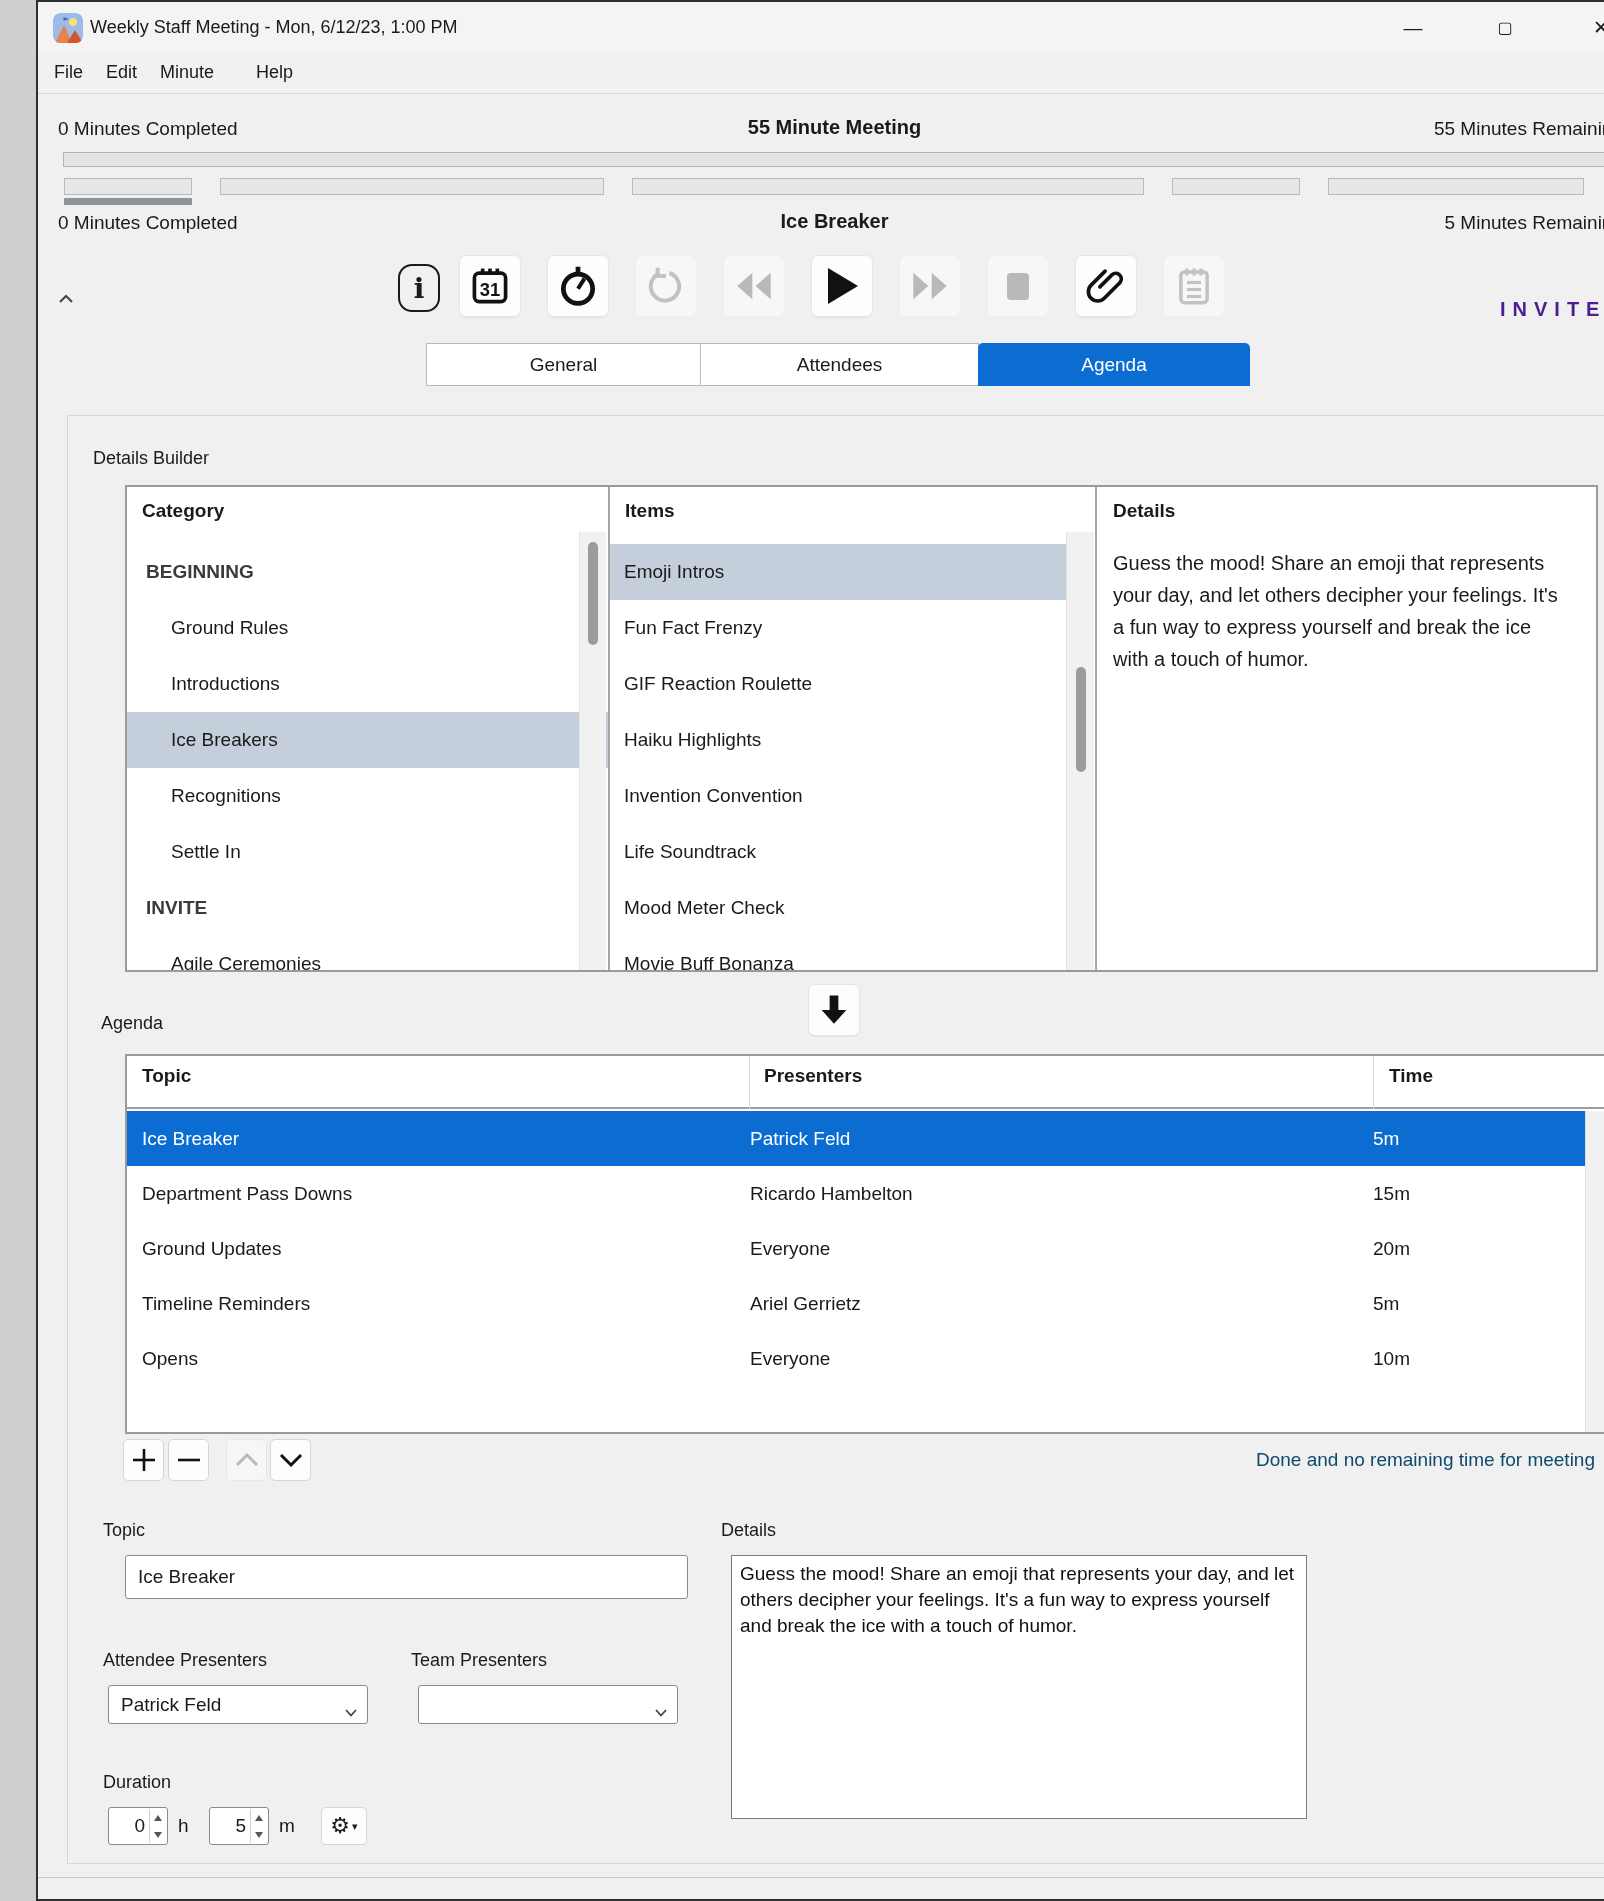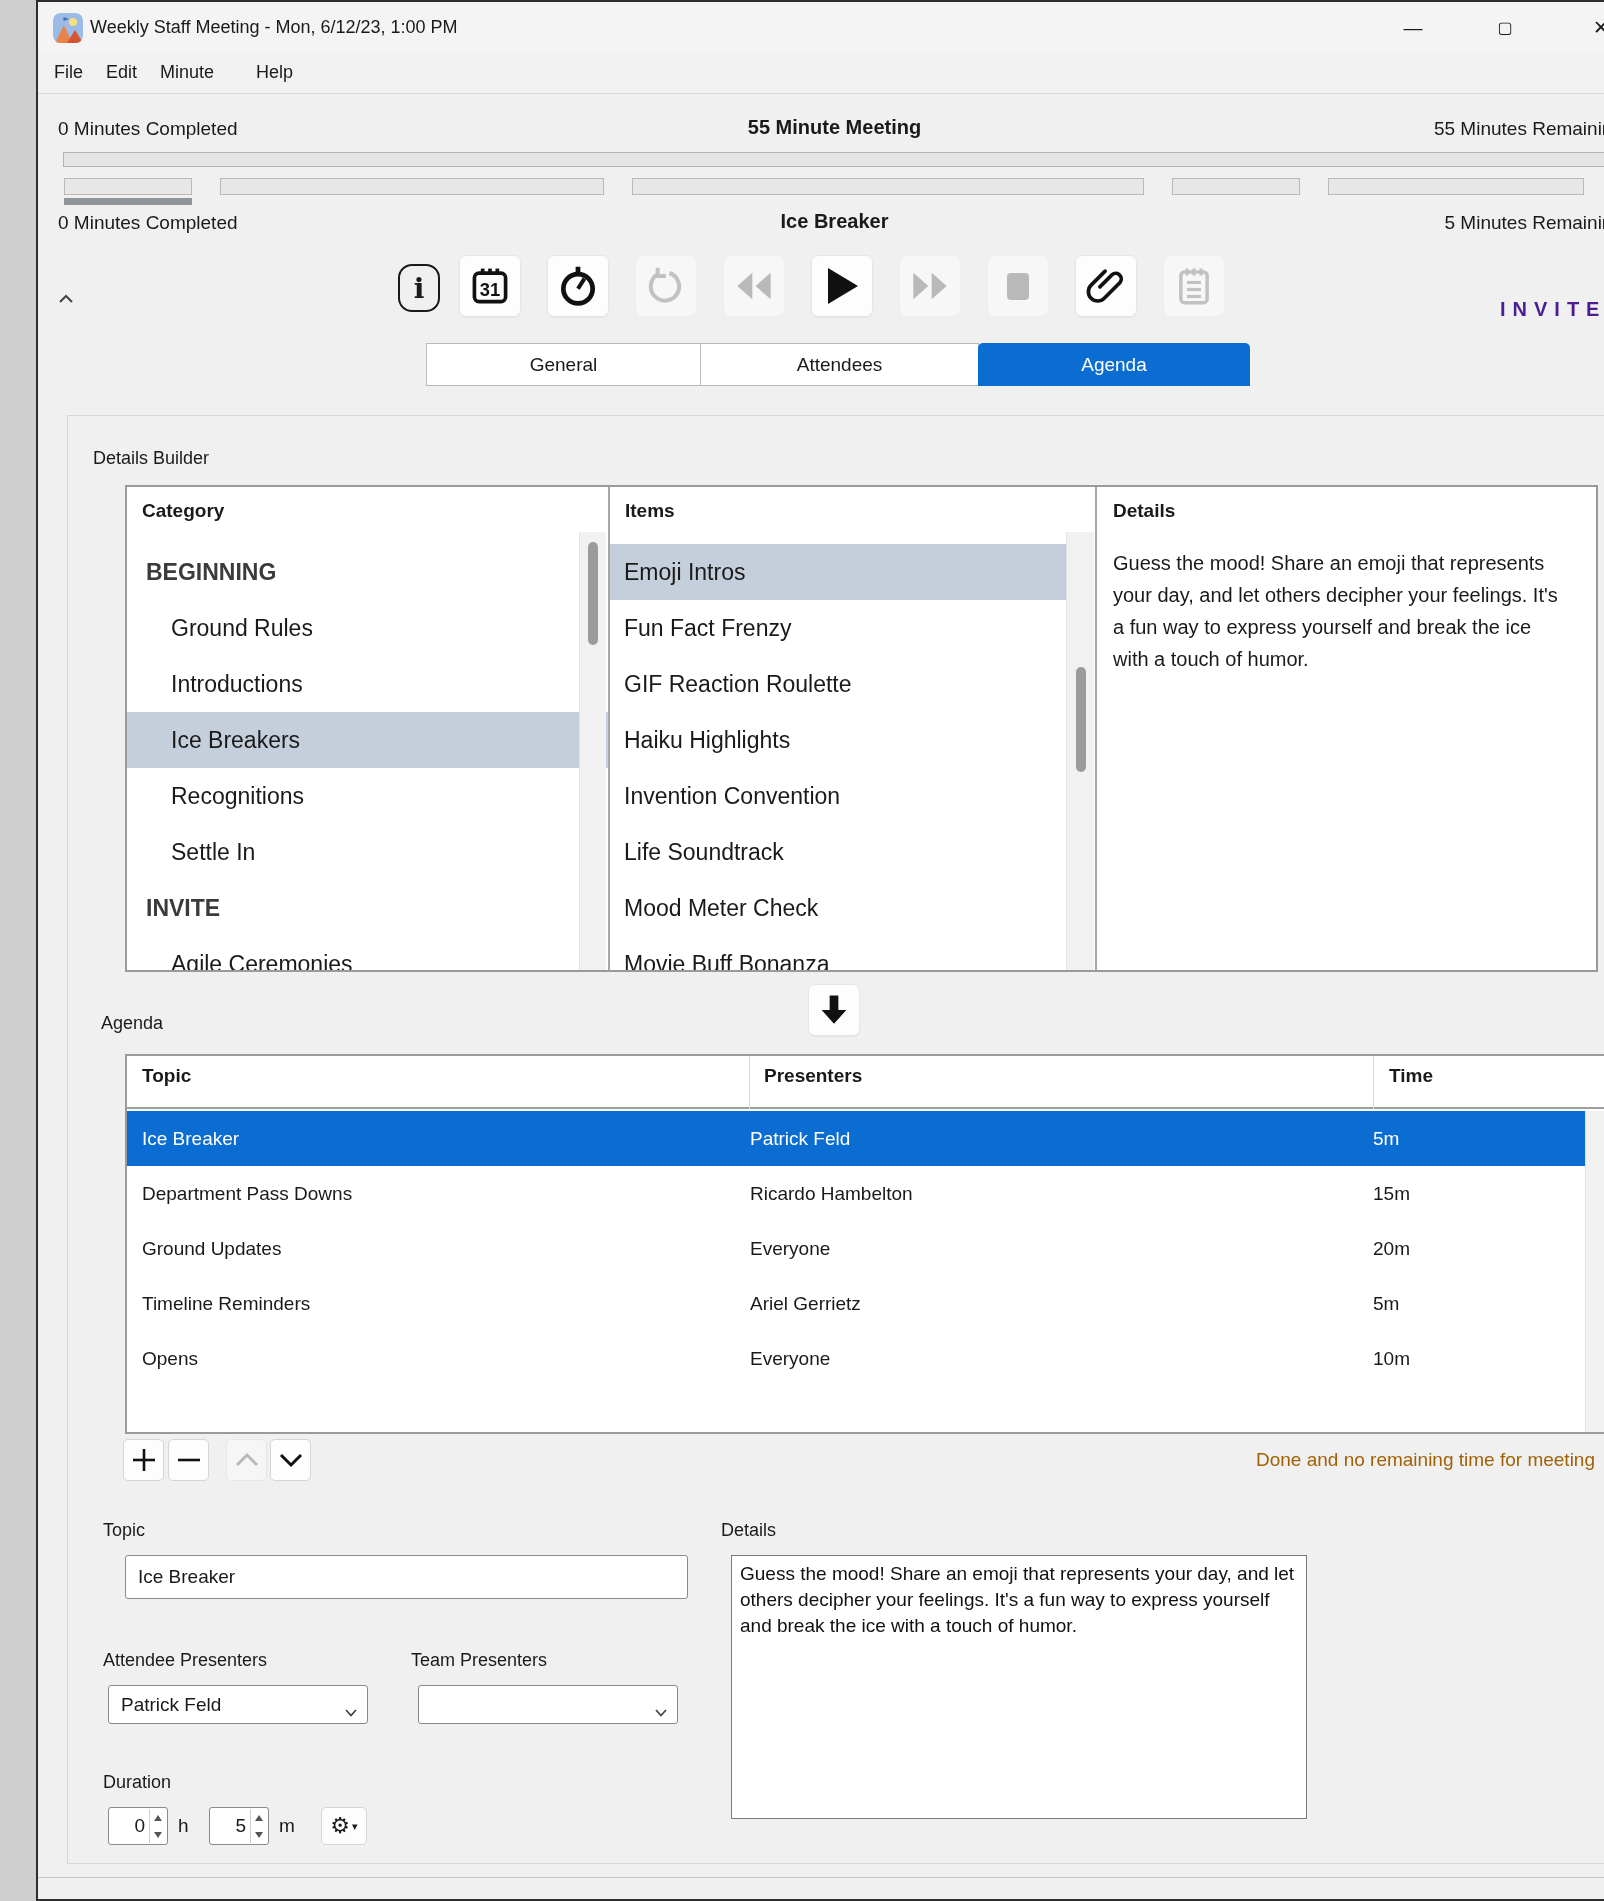--- a/index.html
+++ b/index.html
@@ -33,21 +33,21 @@
   
   .tab{top:341px;height:43px;background:#ffffff;border:1px solid #b9b9b9;font-size:19px;
        display:flex;align-items:center;justify-content:center;}
   .tab.active{color:#fff;border:none;}
   
   .groupbox{left:29px;top:413px;width:1551px;height:1449px;border:1px solid #d7d7d7;}
   
   .panel{background:#fff;border:2px solid #9a9a9a;}
   .colhead{font-size:19px;font-weight:bold;}
   .vline{width:2px;background:#a6a6a6;}
-  .row56{height:56px;display:flex;align-items:center;font-size:23px;}
+  .row56{height:56px;display:flex;align-items:center;font-size:19px;}
   .cat-head{font-weight:bold;color:#3b3b3b;padding-left:19px;}
   .cat-item{padding-left:44px;}
   .item-item{padding-left:14px;}
   .selrow{background:#c5cfdb;}
   .sbtrack{background:#f1f1f1;border-left:1px solid #e2e2e2;}
   .sbthumb{background:#9b9b9b;border-radius:5px;}
   .details-par{font-size:20px;line-height:32px;color:#1a1a1a;}
   
   .thead-cell{font-size:19px;font-weight:bold;}
   .trow{height:55px;display:flex;align-items:center;}
@@ -308,21 +308,21 @@
     <svg width="26" height="16" viewBox="0 0 26 16">
         <polyline points="3,13 13,3 23,13" fill="none" stroke="#b9b9b9" stroke-width="3"></polyline>
       </svg>
   </div>
   <div class="abs smallbtn" style="left:232px;">
     <svg width="26" height="16" viewBox="0 0 26 16">
         <polyline points="3,3 13,13 23,3" fill="none" stroke="#111" stroke-width="3"></polyline>
       </svg>
   </div>
 
-  <div class="abs status-green" style="left:900px;top:1447px;width:657px;text-align:right;color:#a16207;">Done and no remaining time for meeting</div>
+  <div class="abs status-green" style="left:900px;top:1447px;width:657px;text-align:right;color:#0c4a6e;">Done and no remaining time for meeting</div>
 
   <div class="abs lbl" style="left:65px;top:1518px;font-size:18px;">Topic</div>
   <div class="abs field" style="left:87px;top:1553px;width:563px;height:44px;">Ice Breaker</div>
 
   <div class="abs lbl" style="left:683px;top:1518px;font-size:18px;">Details</div>
   <div class="abs textarea" style="left:693px;top:1553px;width:576px;height:264px;">Guess the mood! Share an emoji that represents your day, and let others decipher your feelings. It's a fun way to express yourself and break the ice with a touch of humor.</div>
 
   <div class="abs lbl" style="left:65px;top:1648px;font-size:18px;">Attendee Presenters</div>
   <div class="abs field" style="left:70px;top:1683px;width:260px;height:39px;">
     <span>Patrick Feld</span>

